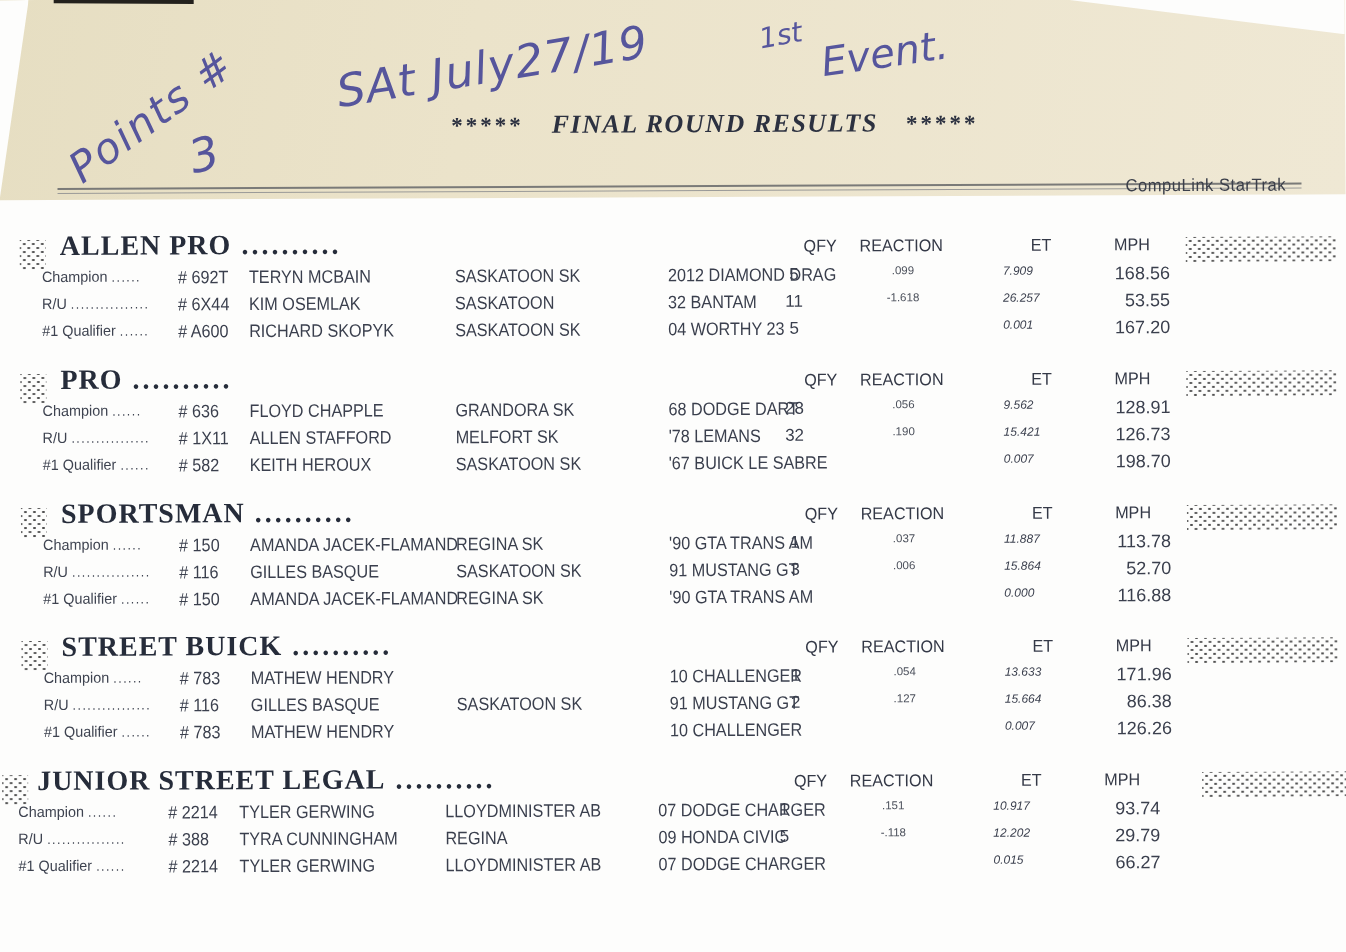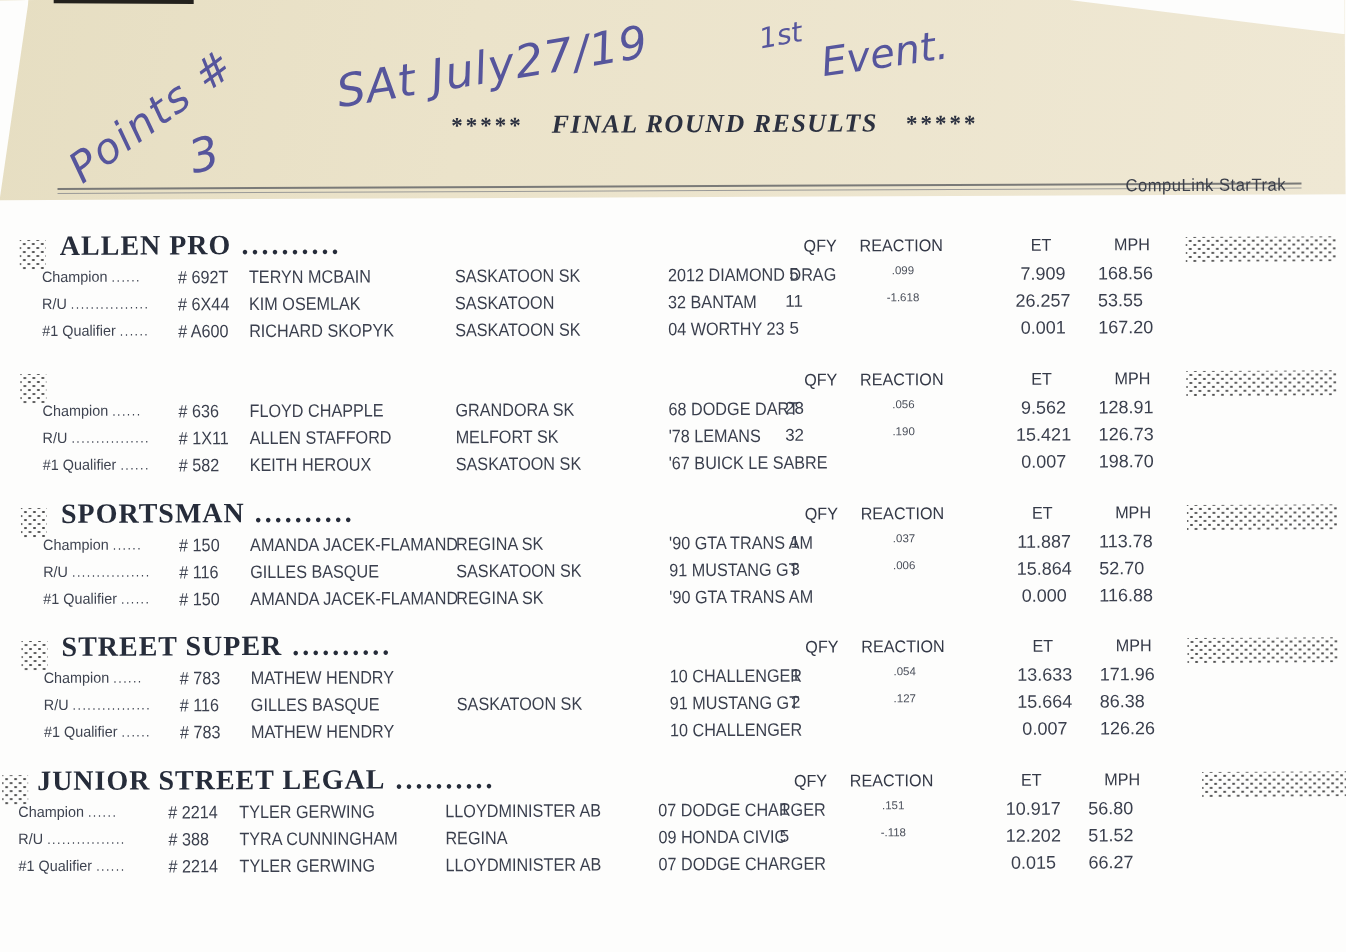--- a/index.html
+++ b/index.html
@@ -59,22 +59,22 @@
   .row{position:absolute;left:0;width:1346px;height:24px;}
   .cell{position:absolute;white-space:nowrap;}
   .c-labelwrap{left:42px;font-size:15px;color:#3e4350;transform:scaleX(.96);transform-origin:0 0;}
   .c-leader{letter-spacing:1.5px;font-size:13px;}
   .c-num{left:178px;font-size:18px;transform:scaleX(.9);transform-origin:0 0;}
   .c-name{left:249px;font-size:18px;transform:scaleX(.9);transform-origin:0 0;}
   .c-city{left:455px;font-size:18px;transform:scaleX(.9);transform-origin:0 0;}
   .c-vehicle{left:668px;font-size:18px;transform:scaleX(.9);transform-origin:0 0;}
   .c-qfy{left:772px;width:44px;text-align:center;font-size:17px;}
   .c-reaction{left:866px;width:74px;text-align:center;font-size:11.5px;color:#4a4f5a;}
-  .c-et{left:1003px;width:80px;text-align:center;font-size:18px;}
-  .c-mph{left:1098px;width:72px;text-align:left;font-size:18px;}
+  .c-et{left:1003px;width:80px;text-align:left;font-size:12px;font-style:italic;}
+  .c-mph{left:1098px;width:72px;text-align:right;font-size:18px;}
 
   .sec.s5 .sec-title{left:47px;}
   .sec.s5 .c-labelwrap{left:28px;}
   .sec.s5 .halftone.mini{left:12px;}
   .sec.s5 .halftone.right{left:1212px;}
 </style>
 </head>
 <body>
 
 <div class="viewport">
@@ -140,20 +140,21 @@
     <div class="cell c-city">SASKATOON SK</div>
     <div class="cell c-vehicle">04 WORTHY 23</div>
     <div class="cell c-qfy">5</div>
     <div class="cell c-reaction"></div>
     <div class="cell c-et">0.001</div>
     <div class="cell c-mph">167.20</div>
   </div>
         </section>
         <section class="sec" style="top: 368px;">
     <div class="halftone mini"></div>
+    <h2 class="sec-title"><span class="t-name">PRO</span><span class="t-dots">..........</span></h2>
     <div class="hdr hdr-qfy">QFY</div>
     <div class="hdr hdr-re">REACTION</div>
     <div class="hdr hdr-et">ET</div>
     <div class="hdr hdr-mph">MPH</div>
     <div class="halftone right"></div>
   <div class="row" style="top: 34px;">
     <div class="cell c-labelwrap"><span class="c-label">Champion</span> <span class="c-leader">......</span></div>
     <div class="cell c-num"># 636</div>
     <div class="cell c-name">FLOYD CHAPPLE</div>
     <div class="cell c-city">GRANDORA SK</div>
@@ -223,21 +224,21 @@
     <div class="cell c-city">REGINA SK</div>
     <div class="cell c-vehicle">'90 GTA TRANS AM</div>
     <div class="cell c-qfy"></div>
     <div class="cell c-reaction"></div>
     <div class="cell c-et">0.000</div>
     <div class="cell c-mph">116.88</div>
   </div>
         </section>
         <section class="sec" style="top: 635px;">
     <div class="halftone mini"></div>
-    <h2 class="sec-title"><span class="t-name">STREET SUPER</span><span class="t-dots">..........</span></h2>
+    <h2 class="sec-title"><span class="t-name">STREET BUICK</span><span class="t-dots">..........</span></h2>
     <div class="hdr hdr-qfy">QFY</div>
     <div class="hdr hdr-re">REACTION</div>
     <div class="hdr hdr-et">ET</div>
     <div class="hdr hdr-mph">MPH</div>
     <div class="halftone right"></div>
   <div class="row" style="top: 34px;">
     <div class="cell c-labelwrap"><span class="c-label">Champion</span> <span class="c-leader">......</span></div>
     <div class="cell c-num"># 783</div>
     <div class="cell c-name">MATHEW HENDRY</div>
     <div class="cell c-city"></div>
@@ -280,32 +281,32 @@
     <div class="halftone right"></div>
   <div class="row" style="top: 34px;">
     <div class="cell c-labelwrap"><span class="c-label">Champion</span> <span class="c-leader">......</span></div>
     <div class="cell c-num"># 2214</div>
     <div class="cell c-name">TYLER GERWING</div>
     <div class="cell c-city">LLOYDMINISTER AB</div>
     <div class="cell c-vehicle">07 DODGE CHARGER</div>
     <div class="cell c-qfy">1</div>
     <div class="cell c-reaction">.151</div>
     <div class="cell c-et">10.917</div>
-    <div class="cell c-mph">56.80</div>
+    <div class="cell c-mph">93.74</div>
   </div>
           <div class="row" style="top: 61px;">
     <div class="cell c-labelwrap"><span class="c-label">R/U</span> <span class="c-leader">................</span></div>
     <div class="cell c-num"># 388</div>
     <div class="cell c-name">TYRA CUNNINGHAM</div>
     <div class="cell c-city">REGINA</div>
     <div class="cell c-vehicle">09 HONDA CIVIC</div>
     <div class="cell c-qfy">5</div>
     <div class="cell c-reaction">-.118</div>
     <div class="cell c-et">12.202</div>
-    <div class="cell c-mph">51.52</div>
+    <div class="cell c-mph">29.79</div>
   </div>
           <div class="row" style="top: 88px;">
     <div class="cell c-labelwrap"><span class="c-label">#1 Qualifier</span> <span class="c-leader">......</span></div>
     <div class="cell c-num"># 2214</div>
     <div class="cell c-name">TYLER GERWING</div>
     <div class="cell c-city">LLOYDMINISTER AB</div>
     <div class="cell c-vehicle">07 DODGE CHARGER</div>
     <div class="cell c-qfy"></div>
     <div class="cell c-reaction"></div>
     <div class="cell c-et">0.015</div>

